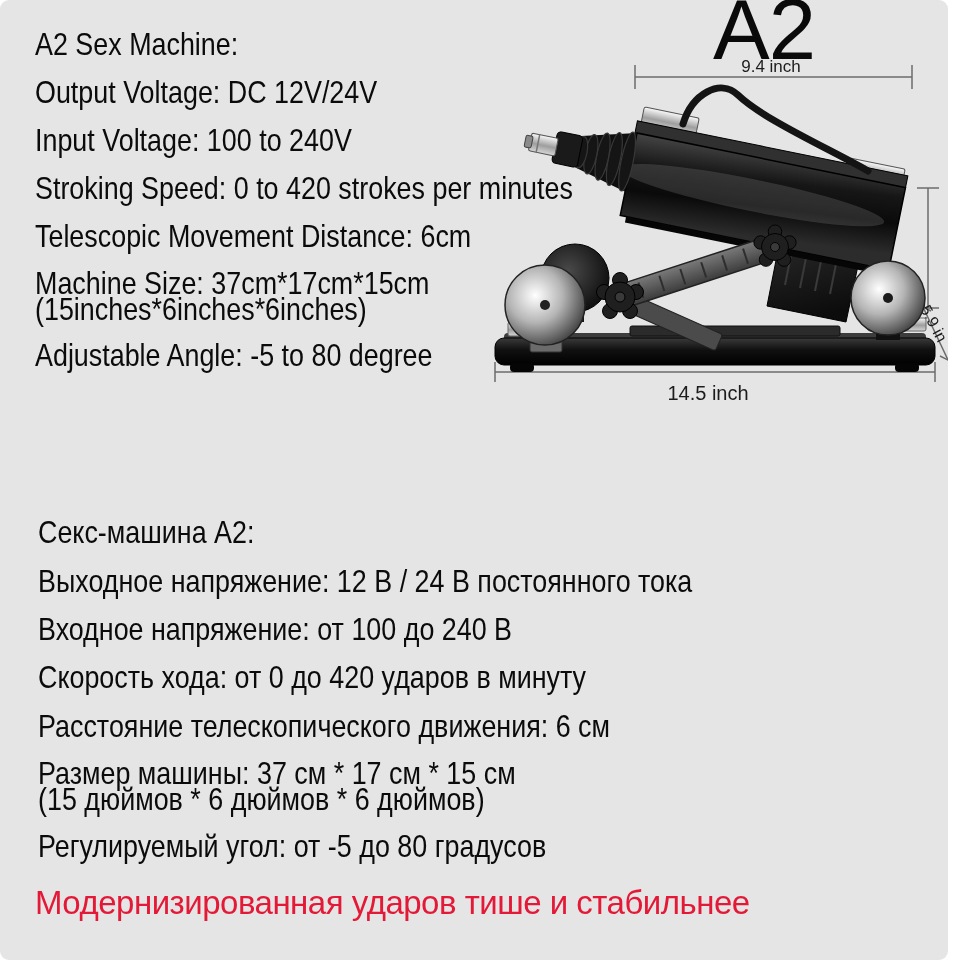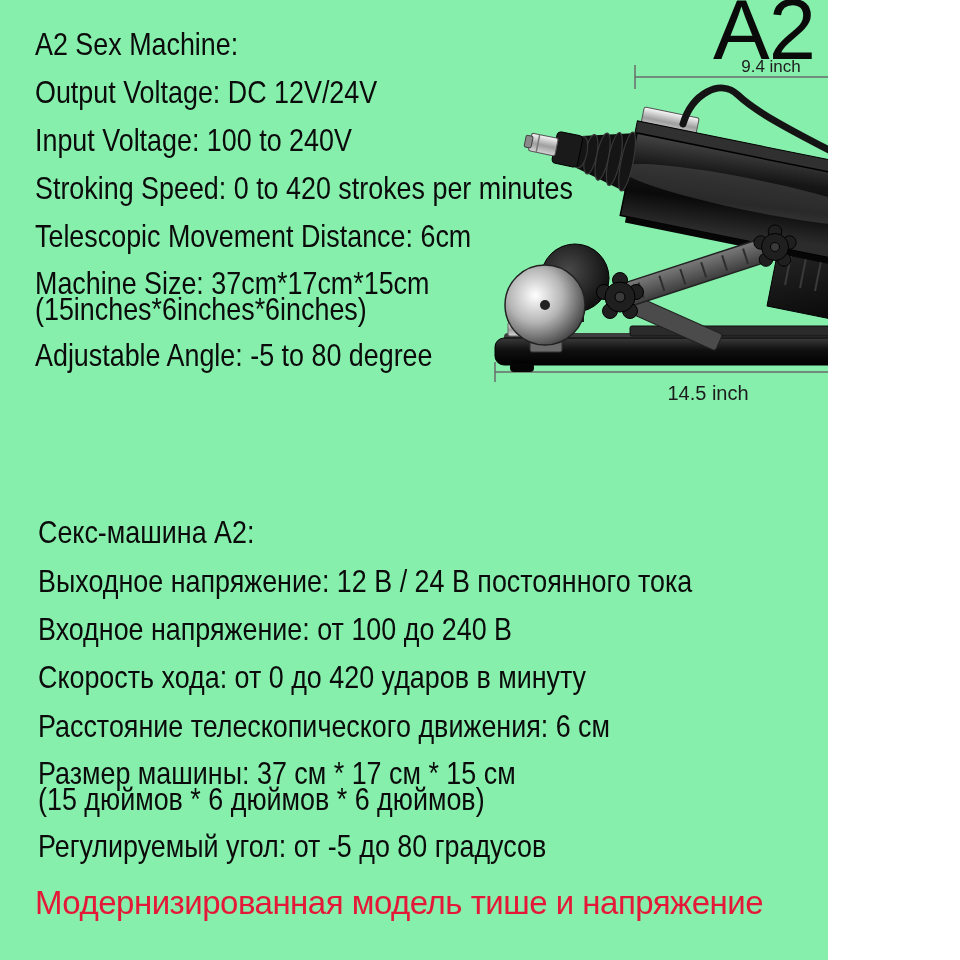--- a/index.html
+++ b/index.html
@@ -1,18 +1,18 @@
 <!DOCTYPE html>
 <html><head>
 <meta charset="utf-8">
 <style>
   html,body{margin:0;padding:0;background:#fff;}
   #page{
-    position:relative;width:828px;height:960px;background:#86efac;
-    overflow:hidden;font-family:"Liberation Sans",sans-serif;color:#0b0b0b;
+    position:relative;width:948px;height:960px;background:#e5e5e5;
+    overflow:hidden;font-family:"Liberation Sans",sans-serif;color:#0b0b0b;border-radius:9px;
   }
   .spec{
     position:absolute;left:35px;white-space:nowrap;font-size:32px;line-height:1;
     color:#0b0b0b;transform:scaleX(0.84);transform-origin:0 0;z-index:2;
   }
   .spec.ru{left:38px;}
   .highlight{
     position:absolute;white-space:nowrap;font-size:33px;line-height:1;
     color:#e41937;z-index:2;letter-spacing:-0.5px;
   }
@@ -40,21 +40,21 @@
 
   <div class="spec ru" style="top:516px">Секс-машина A2:</div>
   <div class="spec ru" style="top:565px">Выходное напряжение: 12 В / 24 В постоянного тока</div>
   <div class="spec ru" style="top:613px">Входное напряжение: от 100 до 240 В</div>
   <div class="spec ru" style="top:661px">Скорость хода: от 0 до 420 ударов в минуту</div>
   <div class="spec ru" style="top:710px">Расстояние телескопического движения: 6 см</div>
   <div class="spec ru" style="top:757px">Размер машины: 37 см * 17 см * 15 см</div>
   <div class="spec ru" style="top:783px">(15 дюймов * 6 дюймов * 6 дюймов)</div>
   <div class="spec ru" style="top:830px">Регулируемый угол: от -5 до 80 градусов</div>
 
-  <div class="highlight" style="left:35px;top:886px">Модернизированная модель тише и напряжение</div>
+  <div class="highlight" style="left:35px;top:886px">Модернизированная ударов тише и стабильнее</div>
 
   <div id="product-title">A2</div>
 
   <svg id="machine-svg" width="480" height="360" viewBox="0 0 480 360">
     <defs>
       <linearGradient id="bodyGrad" x1="0" y1="0" x2="0.25" y2="1">
         <stop offset="0" stop-color="#454545"></stop>
         <stop offset="0.35" stop-color="#161616"></stop>
         <stop offset="0.65" stop-color="#0a0a0a"></stop>
         <stop offset="1" stop-color="#2c2c2c"></stop>

